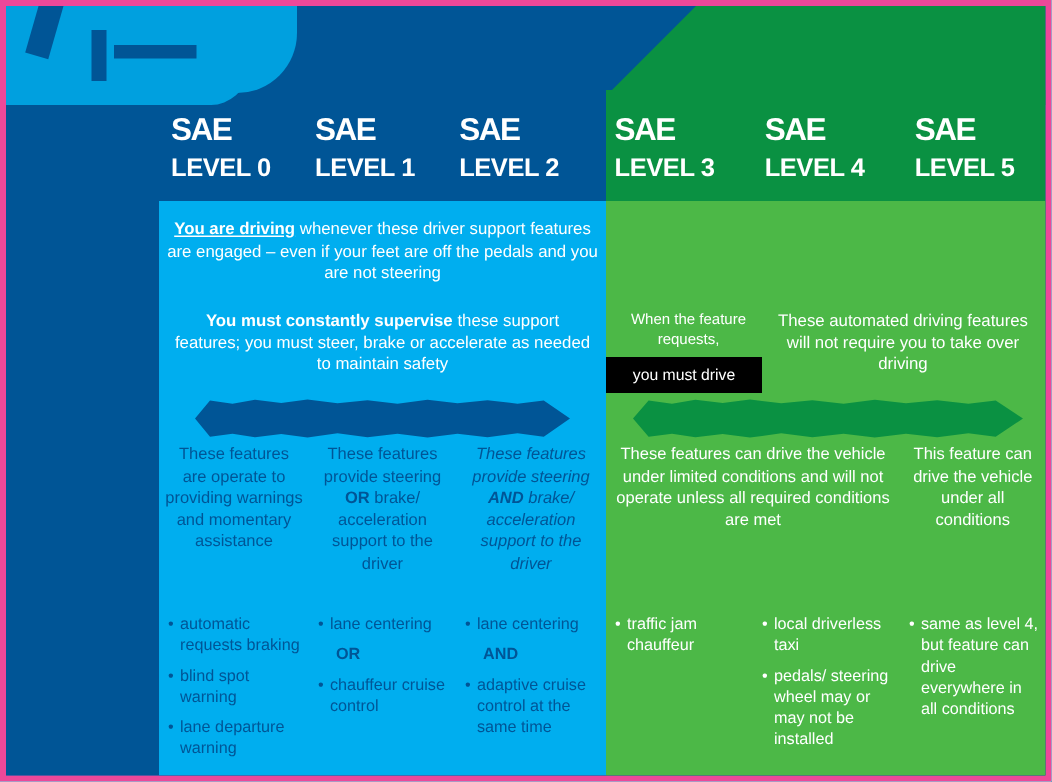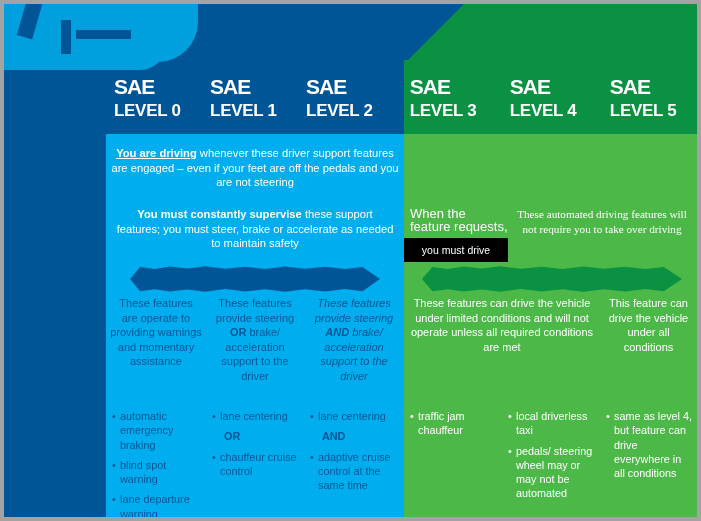--- a/index.html
+++ b/index.html
@@ -8,21 +8,21 @@
     background: #ffffff;
   }
   #canvas {
     position: relative;
     width: 701px;
     height: 521px;
     overflow: hidden;
     background: #0b5ea8;
     font-family: "Liberation Sans", sans-serif;
     box-sizing: border-box;
-    border: 4px solid #a3a3a3;
+    border: 4px solid #ec4899;
   }
 
   
   .bg-blue {
     position: absolute;
     left: 0; top: 0;
     width: 400px; height: 513px;
     background: #005596;
   }
   .bg-green {
@@ -142,28 +142,29 @@
     font-size: 11.2px;
     line-height: 14.6px;
   }
   .stmt b { font-weight: bold; }
   .stmt u { text-decoration: underline; }
 
   .stmt-blue-1 { left: 106px; top: 142px; width: 290px; }
   .stmt-blue-2 { left: 110px; top: 203px; width: 282px; }
 
   .stmt-green-1 { left: 406px; top: 142px; width: 283px; }
-  .stmt-green-2 { left: 508px; top: 203px; width: 180px; font-family: Liberation Serif, serif; }
+  .stmt-green-2 { left: 508px; top: 203px; width: 180px; }
 
   .when-requests {
     position: absolute;
     left: 406px; top: 203px;
     width: 98px;
     color: #ffffff;
-    font-size: 13px;
+    text-align: center;
+    font-size: 10px;
     line-height: 13px;
   }
   .must-drive {
     position: absolute;
     left: 400px; top: 234px;
     width: 104px; height: 24px;
     background: #000000;
     color: #ffffff;
     font-size: 10.5px;
     line-height: 24px;
@@ -329,21 +330,21 @@
     <div class="cap cap-blue" style="width:98px;">These features provide steering <b>OR</b> brake/ acceleration support to the driver</div>
     <div class="cap cap-blue" style="width:100px;font-style:italic;">These features provide steering <b>AND</b> brake/ acceleration support to the driver</div>
   </div>
   <div class="caps caps-green">
     <div class="cap cap-green" style="width:196px;">These features can drive the vehicle under limited conditions and will not operate unless all required conditions are met</div>
     <div class="cap cap-green" style="width:97px;">This feature can drive the vehicle under all conditions</div>
   </div>
 
   <div class="bullets-row bullets-blue">
     <div class="blist blist-blue" style="width:100px;">
-      <div class="bitem">automatic emergency braking</div>
+      <div class="bitem">automatic requests braking</div>
       <div class="bitem">blind spot warning</div>
       <div class="bitem">lane departure warning</div>
     </div>
     <div class="blist blist-blue" style="width:98px;">
       <div class="bitem">lane centering</div>
       <div class="bitem plain">OR</div>
       <div class="bitem">chauffeur cruise control</div>
     </div>
     <div class="blist blist-blue" style="width:100px;">
       <div class="bitem">lane centering</div>
@@ -351,20 +352,20 @@
       <div class="bitem">adaptive cruise control at the same time</div>
     </div>
   </div>
 
   <div class="bullets-row bullets-green">
     <div class="blist blist-green" style="width:98px;">
       <div class="bitem">traffic jam chauffeur</div>
     </div>
     <div class="blist blist-green" style="width:98px;">
       <div class="bitem">local driverless taxi</div>
-      <div class="bitem">pedals/ steering wheel may or may not be automated</div>
+      <div class="bitem">pedals/ steering wheel may or may not be installed</div>
     </div>
     <div class="blist blist-green" style="width:97px;">
       <div class="bitem">same as level 4, but feature can drive everywhere in all conditions</div>
     </div>
   </div>
 
 </div>
 
 </body></html>

